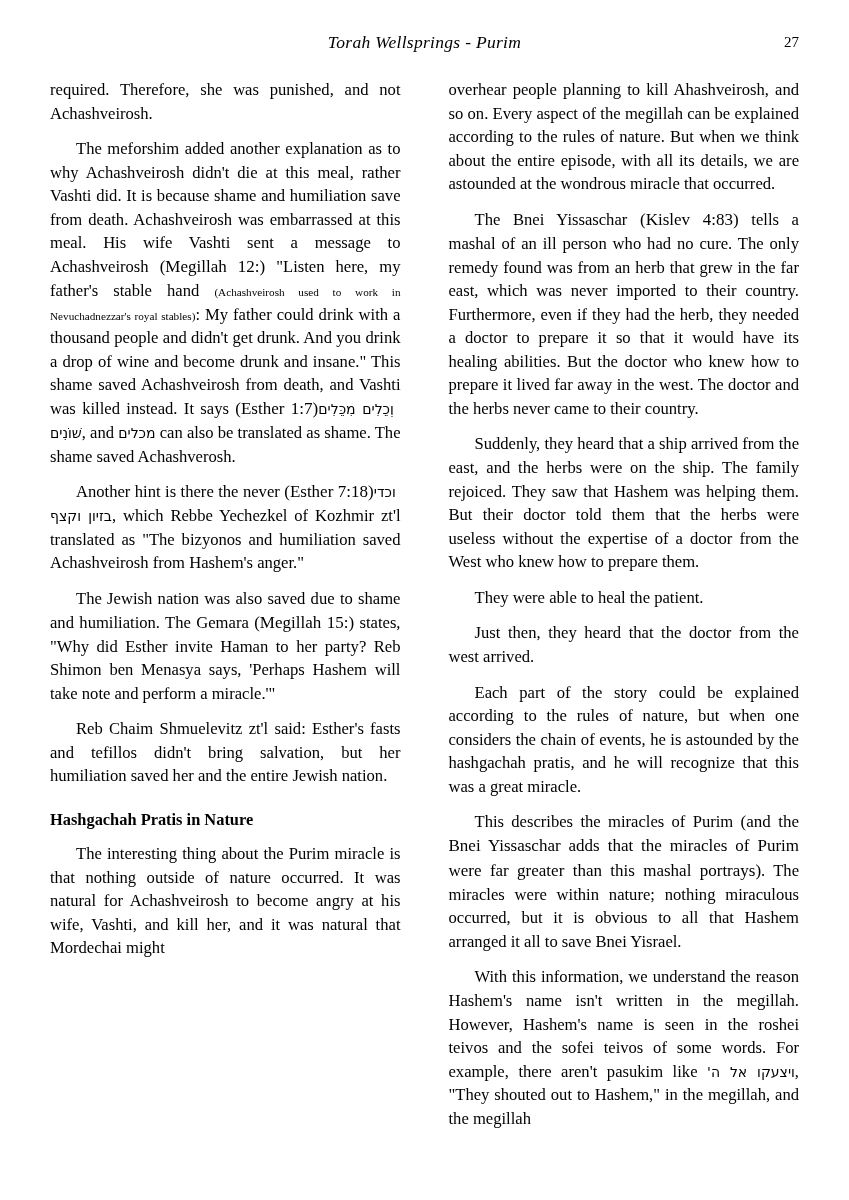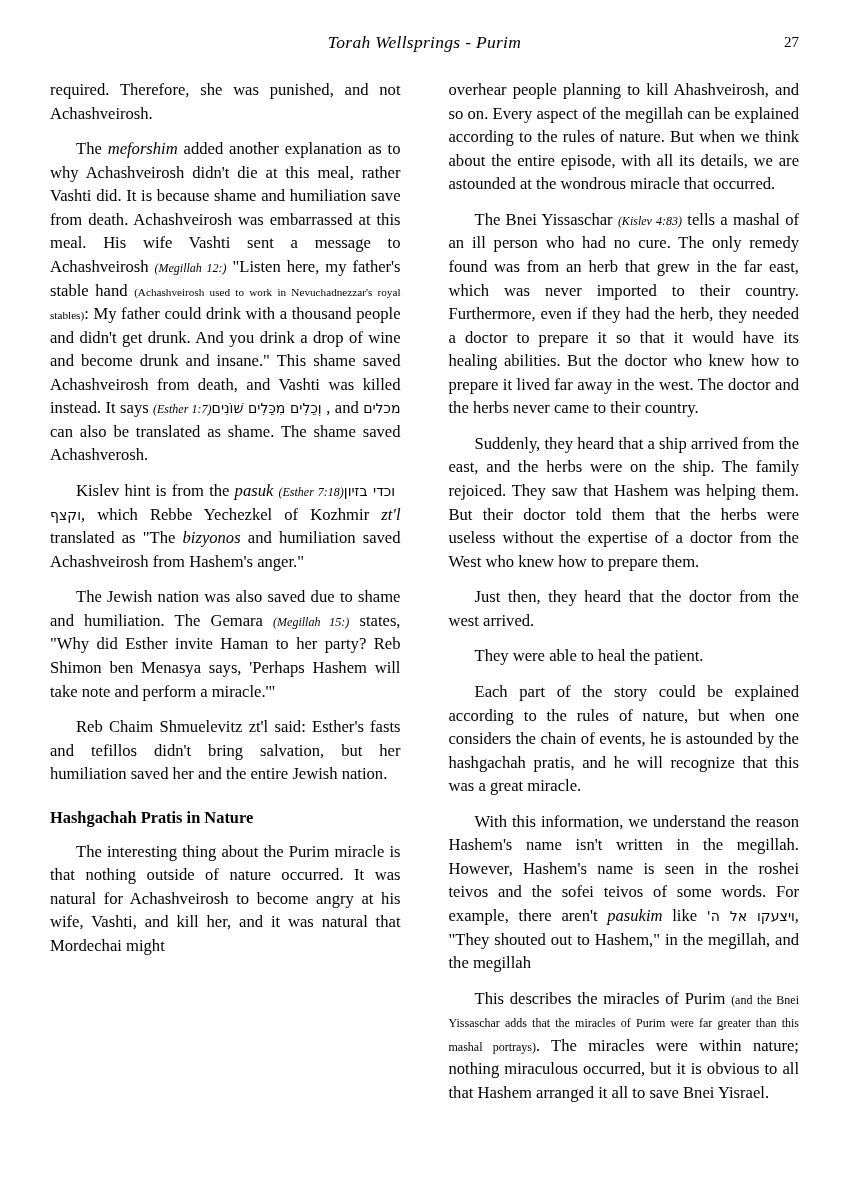--- a/index.html
+++ b/index.html
@@ -58,23 +58,23 @@
     text-align: justify;
     text-justify: inter-word;
     font-size: 16.6px;
     line-height: 1.42;
     text-indent: 26px;
     hyphens: none;
   }
   p.noindent {
     text-indent: 0;
   }
-  .it { font-style: italic; }
+  .it { }
   .small {
-    font-size: 12px;
+    font-size: 17px;
   }
   .smaller {
     font-size: 11.2px;
   }
   .heb {
     font-family: "DejaVu Sans", sans-serif;
     font-size: 14px;
     direction: rtl;
     unicode-bidi: isolate;
   }
@@ -92,31 +92,31 @@
 
   <div class="header">
     <div class="header-title">Torah Wellsprings - Purim</div>
     <div class="header-page">27</div>
   </div>
 
   <div class="columns">
     <div class="col" id="left-col">
         <p class="noindent"><span>required. Therefore, she was punished, and not Achashveirosh.</span></p>
         <p><span>The </span><span class="it">meforshim</span><span> added another explanation as to why Achashveirosh didn't die at this meal, rather Vashti did. It is because shame and humiliation save from death. Achashveirosh was embarrassed at this meal. His wife Vashti sent a message to Achashveirosh </span><span class="small it">(Megillah 12:)</span><span> "Listen here, my father's stable hand </span><span class="smaller">(Achashveirosh used to work in Nevuchadnezzar's royal stables)</span><span>: My father could drink with a thousand people and didn't get drunk. And you drink a drop of wine and become drunk and insane." This shame saved Achashveirosh from death, and Vashti was killed instead. It says </span><span class="small it">(Esther 1:7)</span><span class="heb"> וְכֵלִים מִכֵּלִים שׁוֹנִים</span><span>, and </span><span class="heb">מכלים</span><span> can also be translated as shame. The shame saved Achashverosh.</span></p>
-        <p><span>Kislev hint is from the </span><span class="it">pasuk</span><span> </span><span class="small it">(Esther 7:18)</span><span class="heb"> וכדי בזיון וקצף</span><span>, which Rebbe Yechezkel of Kozhmir </span><span class="it">zt'l</span><span> translated as "The </span><span class="it">bizyonos</span><span> and humiliation saved Achashveirosh from Hashem's anger."</span></p>
+        <p><span>Another hint is there the </span><span class="it">never</span><span> </span><span class="small it">(Esther 7:18)</span><span class="heb"> וכדי בזיון וקצף</span><span>, which Rebbe Yechezkel of Kozhmir </span><span class="it">zt'l</span><span> translated as "The </span><span class="it">bizyonos</span><span> and humiliation saved Achashveirosh from Hashem's anger."</span></p>
         <p><span>The Jewish nation was also saved due to shame and humiliation. The Gemara </span><span class="small it">(Megillah 15:)</span><span> states, "Why did Esther invite Haman to her party? Reb Shimon ben Menasya says, 'Perhaps Hashem will take note and perform a miracle.'"</span></p>
         <p><span>Reb Chaim Shmuelevitz zt'l said: Esther's fasts and tefillos didn't bring salvation, but her humiliation saved her and the entire Jewish nation.</span></p>
         <div class="sec-head">Hashgachah Pratis in Nature</div>
         <p><span>The interesting thing about the Purim miracle is that nothing outside of nature occurred. It was natural for Achashveirosh to become angry at his wife, Vashti, and kill her, and it was natural that Mordechai might</span></p>
       </div>
     <div class="col" id="right-col">
         <p class="noindent"><span>overhear people planning to kill Ahashveirosh, and so on. Every aspect of the megillah can be explained according to the rules of nature. But when we think about the entire episode, with all its details, we are astounded at the wondrous miracle that occurred.</span></p>
         <p><span>The Bnei Yissaschar </span><span class="small it">(Kislev 4:83)</span><span> tells a mashal of an ill person who had no cure. The only remedy found was from an herb that grew in the far east, which was never imported to their country. Furthermore, even if they had the herb, they needed a doctor to prepare it so that it would have its healing abilities. But the doctor who knew how to prepare it lived far away in the west. The doctor and the herbs never came to their country.</span></p>
         <p><span>Suddenly, they heard that a ship arrived from the east, and the herbs were on the ship. The family rejoiced. They saw that Hashem was helping them. But their doctor told them that the herbs were useless without the expertise of a doctor from the West who knew how to prepare them.</span></p>
+        <p><span>They were able to heal the patient.</span></p>
         <p><span>Just then, they heard that the doctor from the west arrived.</span></p>
-        <p><span>They were able to heal the patient.</span></p>
         <p><span>Each part of the story could be explained according to the rules of nature, but when one considers the chain of events, he is astounded by the hashgachah pratis, and he will recognize that this was a great miracle.</span></p>
+        <p><span>This describes the miracles of Purim </span><span class="small">(and the Bnei Yissaschar adds that the miracles of Purim were far greater than this mashal portrays)</span><span>. The miracles were within nature; nothing miraculous occurred, but it is obvious to all that Hashem arranged it all to save Bnei Yisrael.</span></p>
         <p><span>With this information, we understand the reason Hashem's name isn't written in the megillah. However, Hashem's name is seen in the roshei teivos and the sofei teivos of some words. For example, there aren't </span><span class="it">pasukim</span><span> like </span><span class="heb">ויצעקו אל ה'</span><span>, "They shouted out to Hashem," in the megillah, and the megillah</span></p>
-        <p><span>This describes the miracles of Purim </span><span class="small">(and the Bnei Yissaschar adds that the miracles of Purim were far greater than this mashal portrays)</span><span>. The miracles were within nature; nothing miraculous occurred, but it is obvious to all that Hashem arranged it all to save Bnei Yisrael.</span></p>
       </div>
   </div>
 
 </div>
 
 </body></html>

